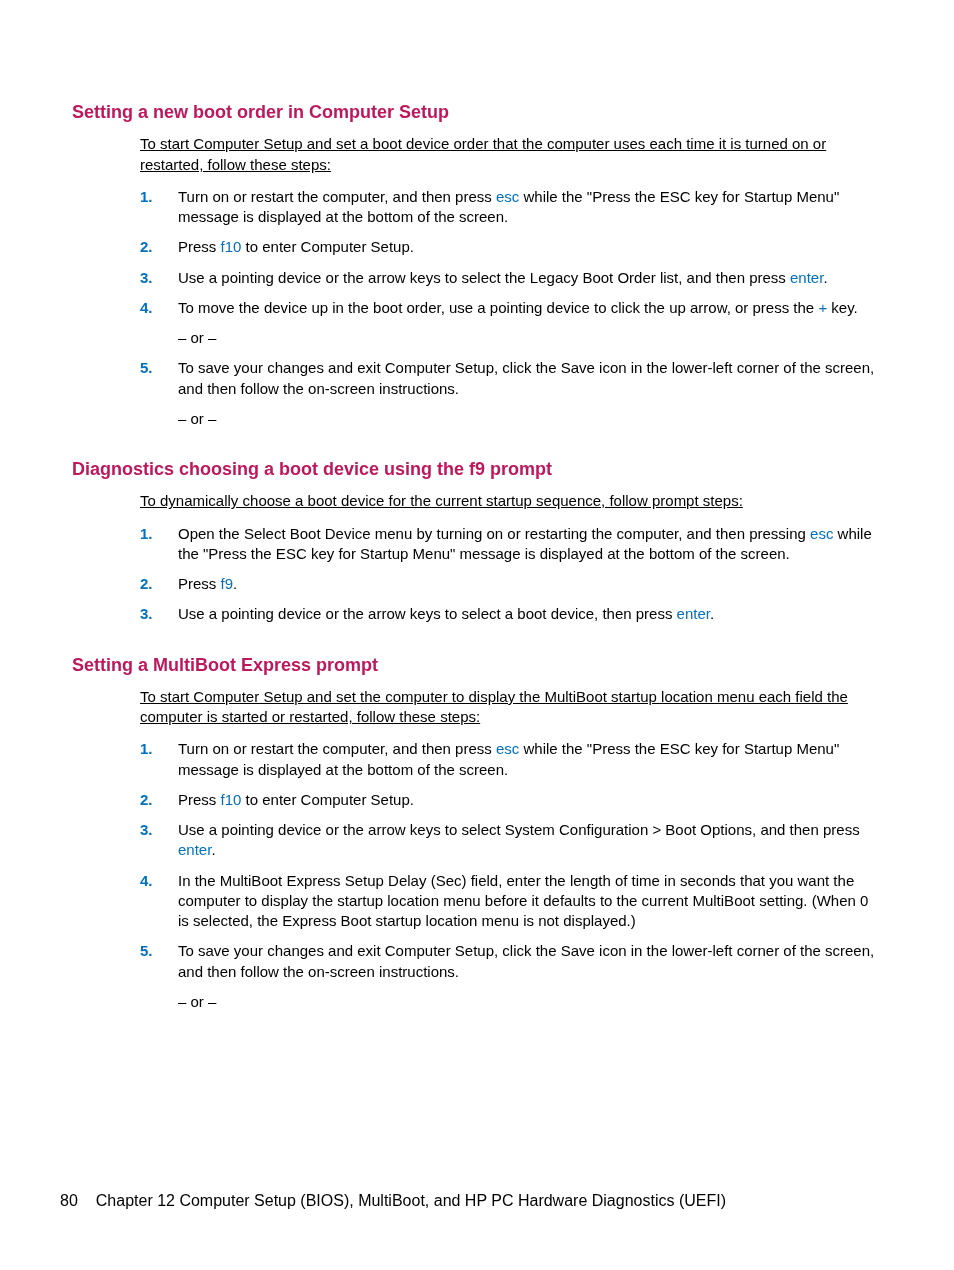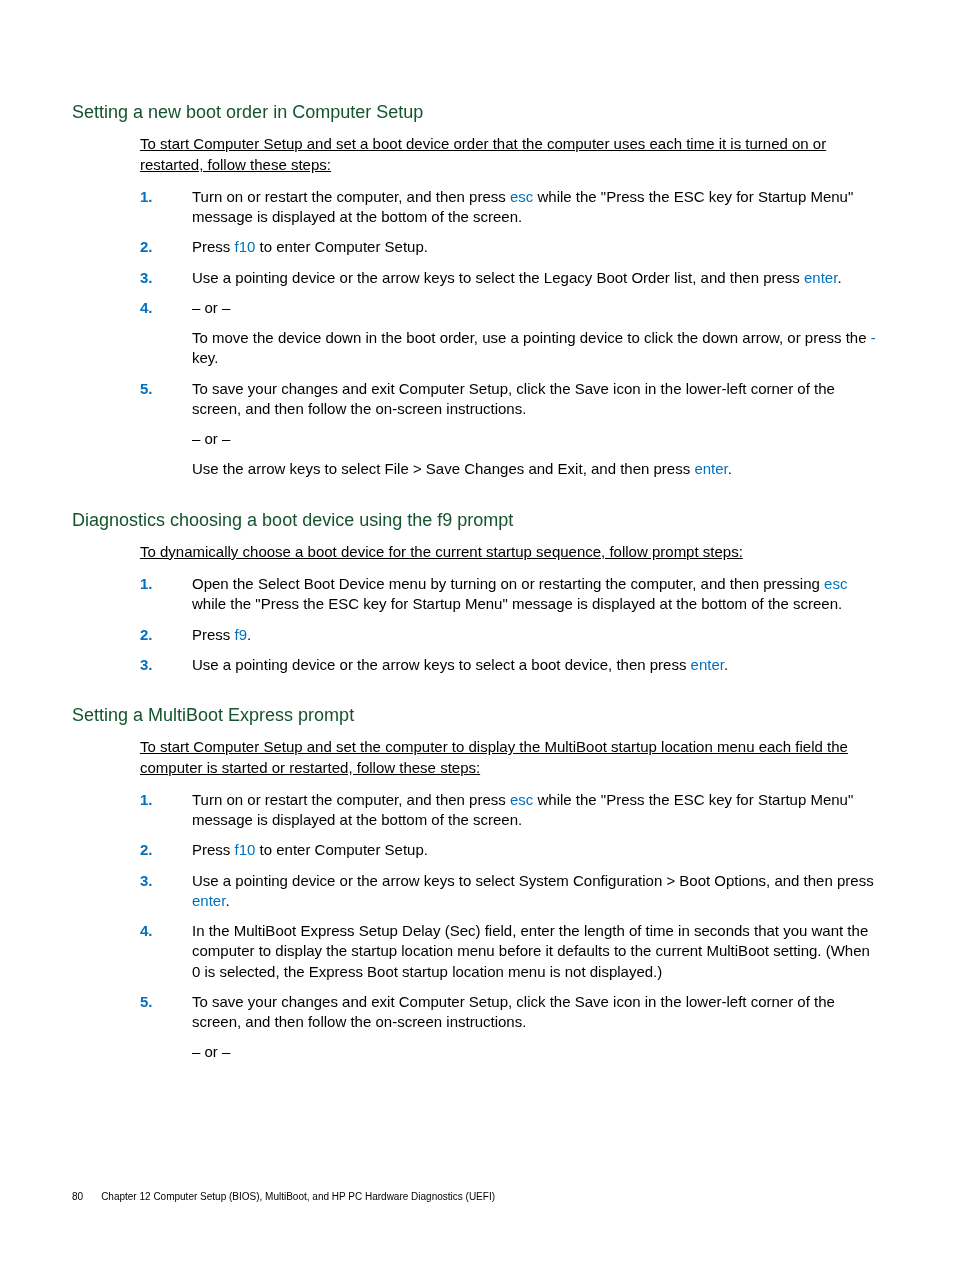--- a/index.html
+++ b/index.html
@@ -6,23 +6,23 @@
     font-family: Arial, Helvetica, sans-serif;
     font-size: 15px;
     color: #000;
     margin: 0;
     padding: 72px 72px 40px 72px;
     width: 954px;
     box-sizing: border-box;
     line-height: 1.35;
   }
   h2 {
-    color: #14532d;
+    color: #be185d;
     font-size: 18px;
-    font-weight: normal;
+    font-weight: bold;
     margin: 28px 0 10px 0;
   }
   .intro {
     margin: 8px 0 12px 68px;
     text-decoration: underline;
   }
   ol {
     list-style: none;
     padding: 0;
     margin: 0 0 0 68px;
@@ -33,29 +33,29 @@
   }
   .num {
     color: #0070c0;
     font-weight: bold;
     width: 34px;
     flex-shrink: 0;
   }
   .body {
     flex: 1;
   }
-  .body p { margin: 0 0 10px 18px; }
+  .body p { margin: 0 0 10px 4px; }
   .body p:last-child { margin-bottom: 0; }
   .key { color: #0070c0; }
   .b { font-weight: normal; }
   .footer {
     position: absolute;
-    left: 72px;
+    left: 60px;
     top: 1190px;
-    font-size: 10px;
+    font-size: 16px;
   }
   .footer .pn { margin-right: 18px; }
 </style>
 </head>
 <body>
 
 <h2>Setting a new boot order in Computer Setup</h2>
 <p class="intro">To start Computer Setup and set a boot device order that the computer uses each time it is turned on or restarted, follow these steps:</p>
 <ol>
   <li>
@@ -72,30 +72,29 @@
   </li>
   <li>
     <span class="num">3.</span>
     <div class="body">
         <p><span>Use a pointing device or the arrow keys to select the </span><span class="b">Legacy Boot Order</span><span> list, and then press </span><span class="key">enter</span><span>.</span></p>
       </div>
   </li>
   <li>
     <span class="num">4.</span>
     <div class="body">
+      <p><span>To move the device up in the boot order, use a pointing device to click the up arrow, or press the </span><span class="key">+</span><span> key.</span></p>
       <p>– or –</p>
-      <p><span>To move the device down in the boot order, use a pointing device to click the down arrow, or press the </span><span class="key">-</span><span> key.</span></p>
     </div>
   </li>
   <li>
     <span class="num">5.</span>
     <div class="body">
       <p><span>To save your changes and exit Computer Setup, click the </span><span class="b">Save</span><span> icon in the lower-left corner of the screen, and then follow the on-screen instructions.</span></p>
       <p>– or –</p>
-      <p><span>Use the arrow keys to select </span><span class="b">File &gt; Save Changes and Exit</span><span>, and then press </span><span class="key">enter</span><span>.</span></p>
     </div>
   </li>
 </ol>
 
 <h2>Diagnostics choosing a boot device using the f9 prompt</h2>
 <p class="intro">To dynamically choose a boot device for the current startup sequence, follow prompt steps:</p>
 <ol>
   <li>
     <span class="num">1.</span>
     <div class="body">

